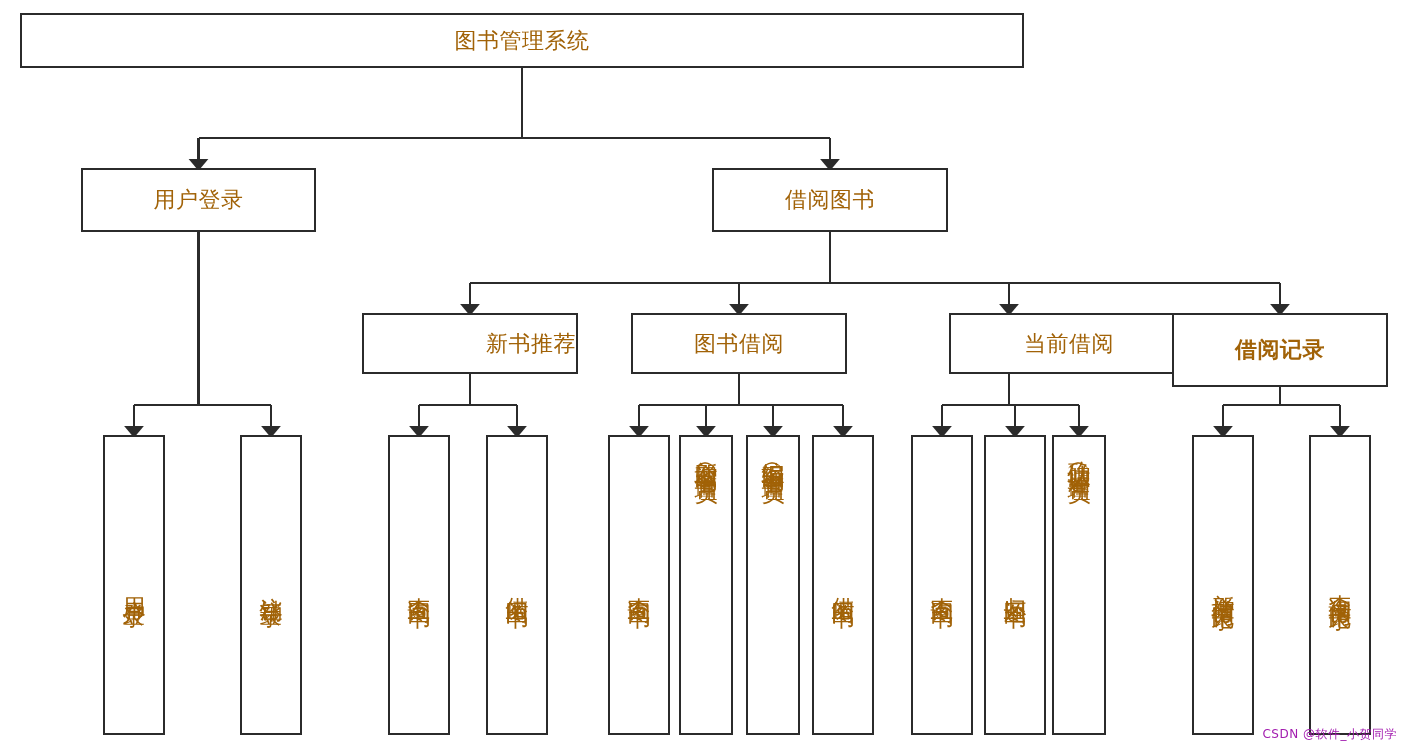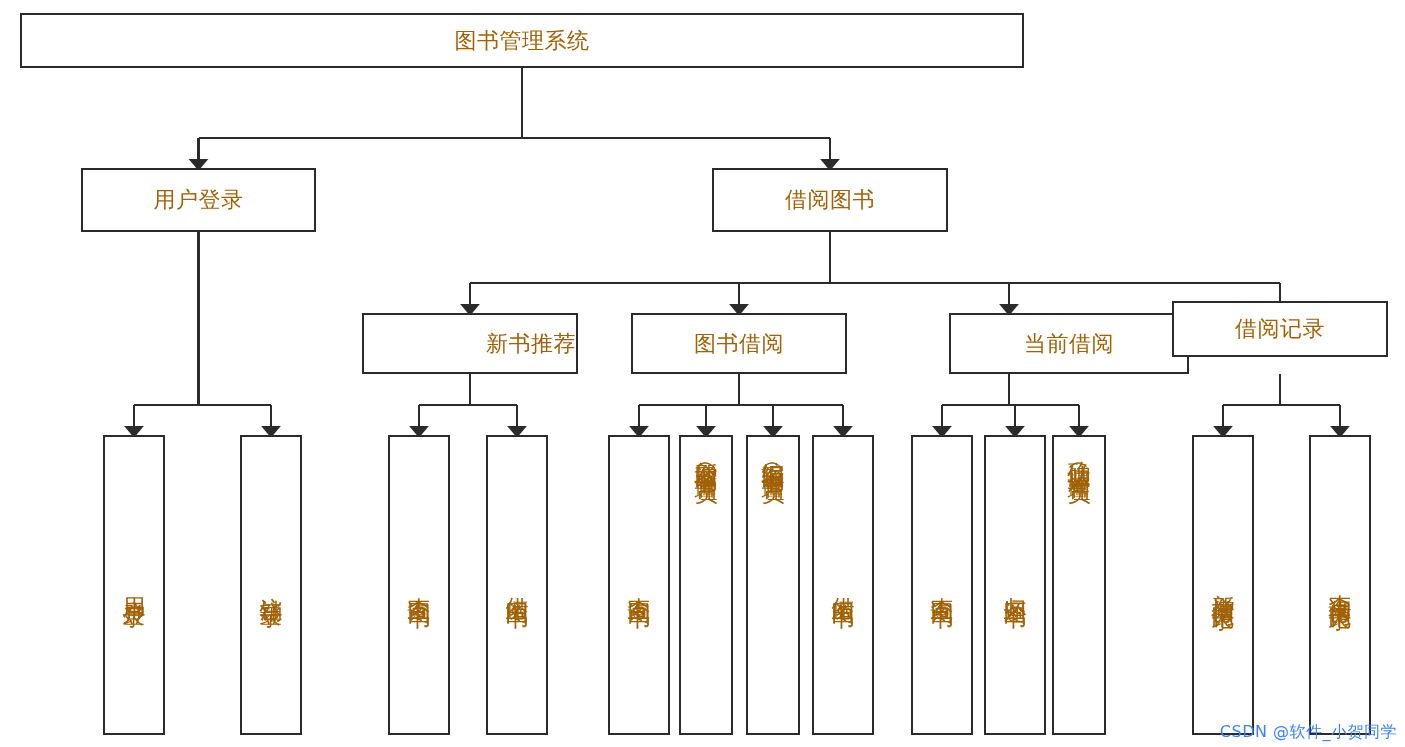--- a/index.html
+++ b/index.html
@@ -59,22 +59,22 @@
     line-height: 1;
   }
   .node.v-node.centered {
     align-items: center;
     padding-top: 0;
   }
   .watermark {
     position: absolute;
     right: 8px;
     bottom: 4px;
-    font-size: 16px;
-    color: #3b82f6;
+    font-size: 12px;
+    color: #a21caf;
     letter-spacing: 0.5px;
     white-space: nowrap;
   }
 </style>
 </head>
 <body>
 
 <div id="diagram-root">
   <svg class="edges" viewBox="0 0 1405 747" xmlns="http://www.w3.org/2000/svg">
     <defs>
@@ -130,21 +130,21 @@
       </div>
       <div class="node h-node" style="left: 362px; top: 313px; width: 216px; height: 61px; justify-content: flex-end;">
         <span class="node-label">新书推荐</span>
       </div>
       <div class="node h-node" style="left: 631px; top: 313px; width: 216px; height: 61px; align-items: center;">
         <span class="node-label">图书借阅</span>
       </div>
       <div class="node h-node" style="left: 901px; top: 313px; width: 240px; height: 61px; margin-left: 48px;">
         <span class="node-label">当前借阅</span>
       </div>
-      <div class="node h-node" style="left: 1172px; top: 301px; width: 216px; height: 56px;">
+      <div class="node h-node" style="left: 1172px; top: 313px; width: 216px; height: 74px; font-weight: bold;">
         <span class="node-label">借阅记录</span>
       </div>
       <div class="node v-node centered" style="left: 103px; top: 435px; width: 62px; height: 300px;">
         <span class="node-label">用户登录</span>
       </div>
       <div class="node v-node centered" style="left: 240px; top: 435px; width: 62px; height: 300px;">
         <span class="node-label">注销登录</span>
       </div>
       <div class="node v-node centered" style="left: 388px; top: 435px; width: 62px; height: 300px;">
         <span class="node-label">查询图书</span>

